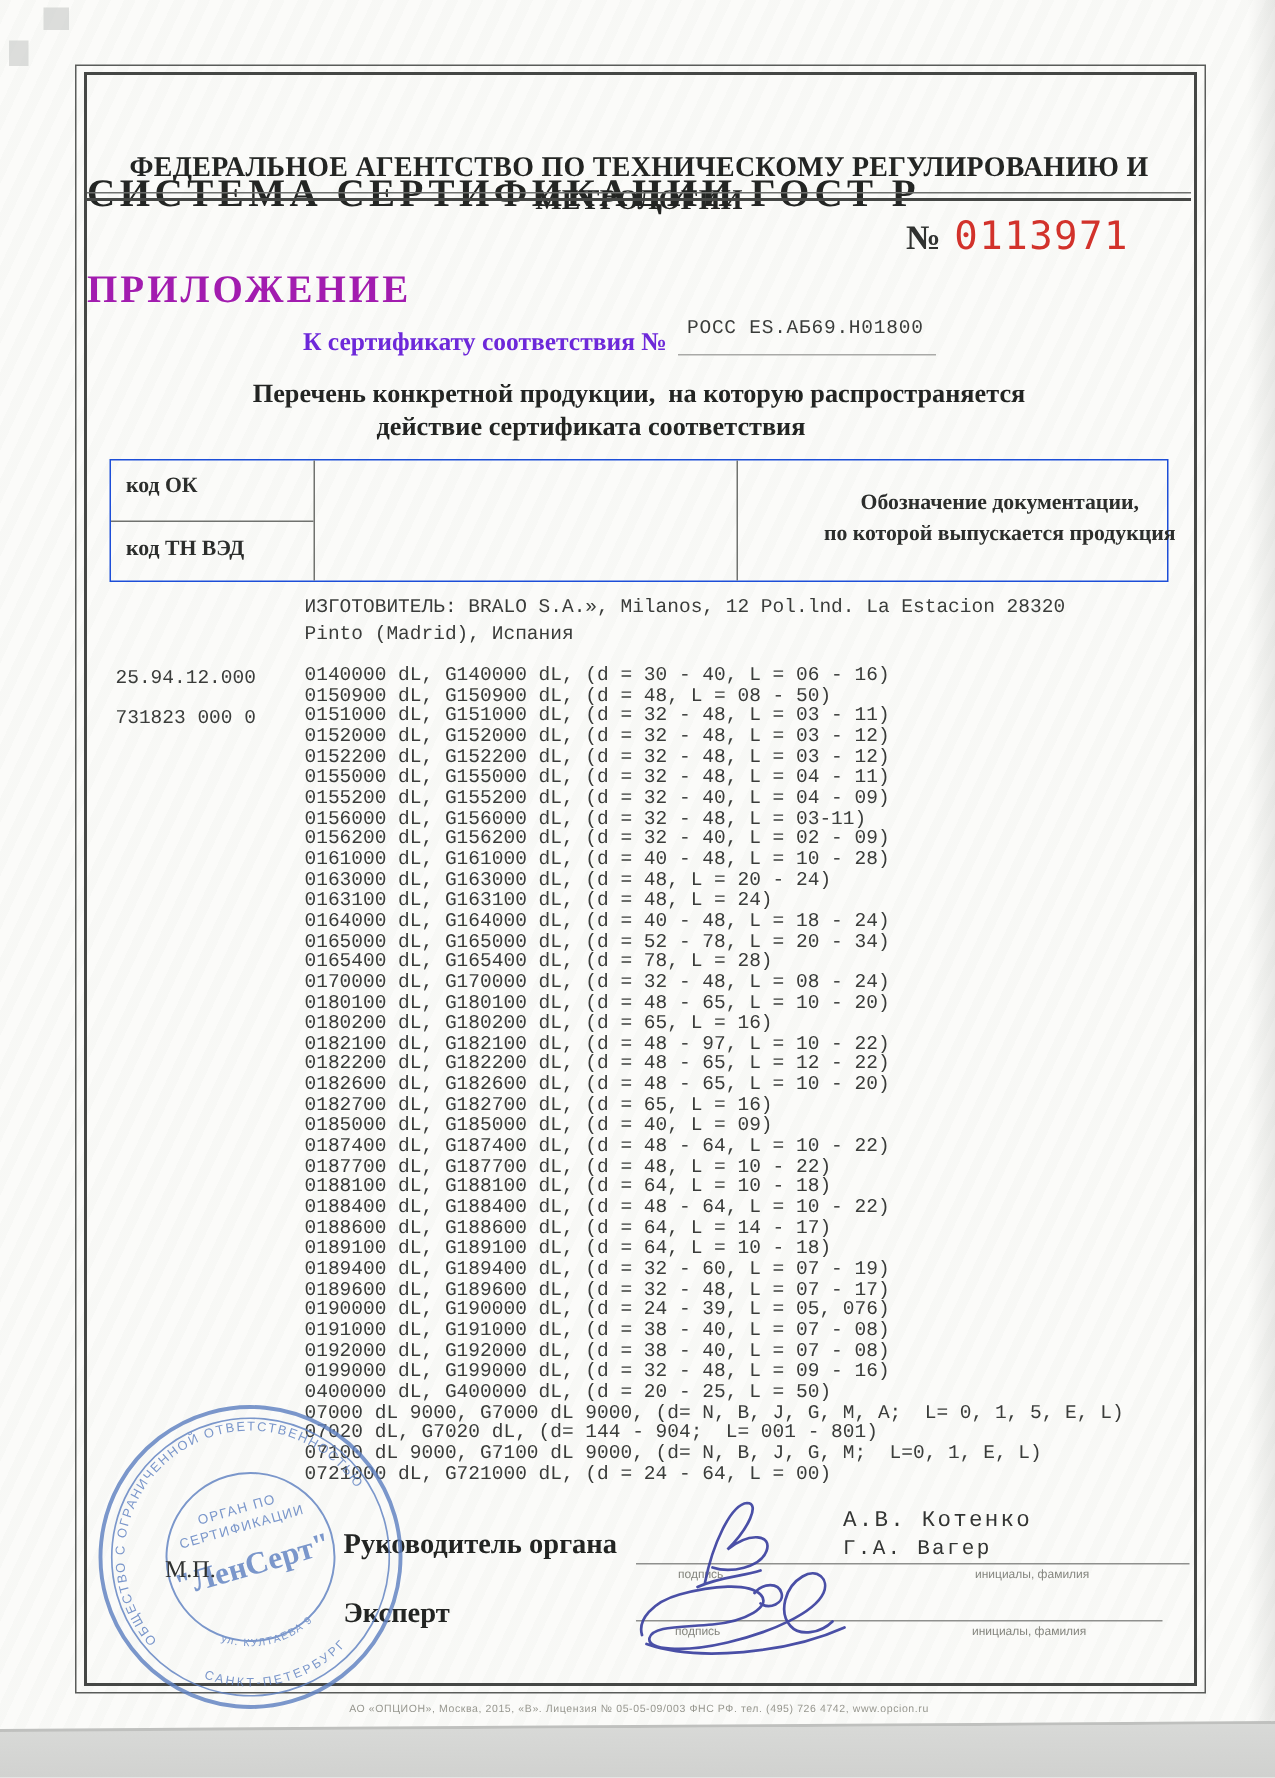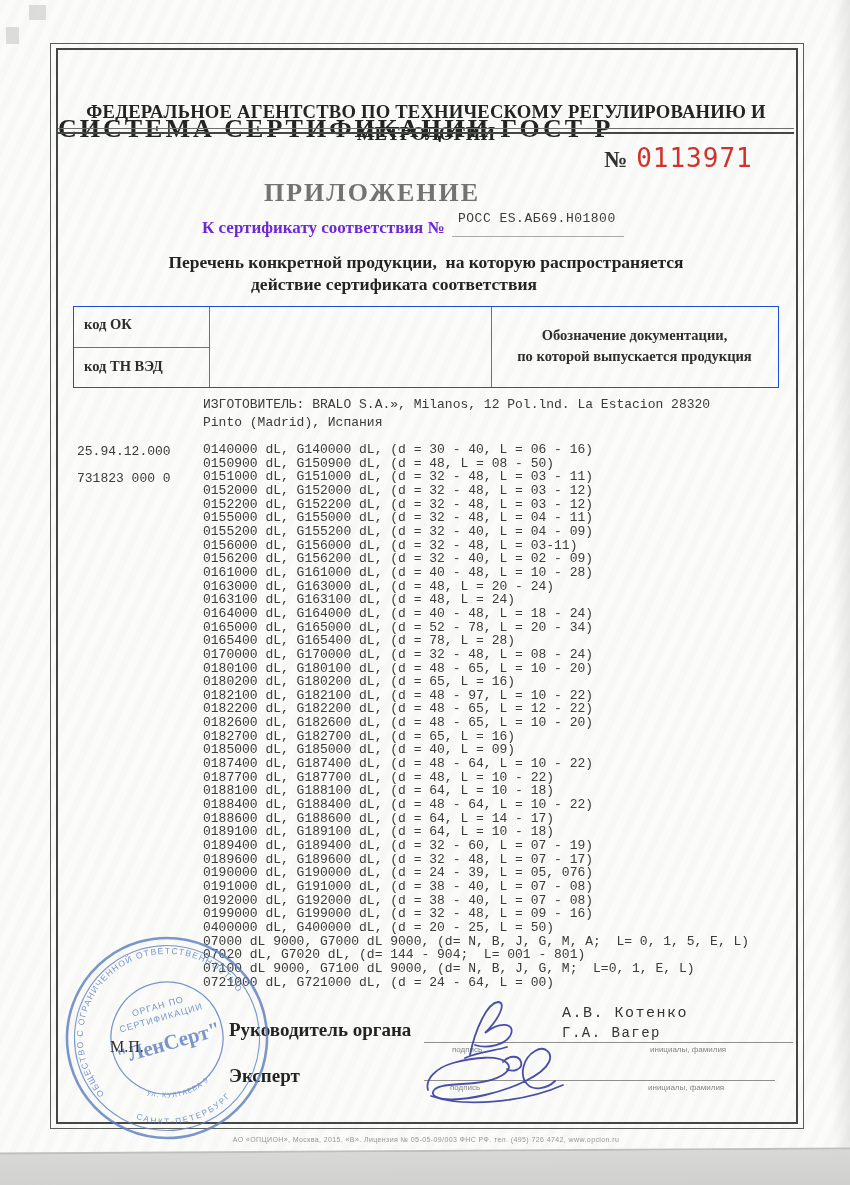--- a/index.html
+++ b/index.html
@@ -24,42 +24,42 @@
         font-size:26px;font-weight:bold;letter-spacing:3px;color:#232523;margin-top:46px;}
   .agency{position:absolute;left:58px;top:101px;width:736px;text-align:center;
         font-size:19px;font-weight:bold;letter-spacing:.2px;color:#232523;transform:scaleX(.98);}
   .sep-a{position:absolute;left:58px;top:128px;width:736px;height:1px;background:#6e706e;}
   .sep-b{position:absolute;left:58px;top:131.5px;width:736px;height:2.5px;background:#454745;}
 
   .number-row{position:absolute;left:604px;top:143px;display:flex;align-items:baseline;gap:9px;}
   .number-prefix{font-size:23px;font-weight:bold;color:#303230;}
   .number-value{font-family:"DejaVu Sans Mono",monospace;font-size:26px;letter-spacing:1px;color:#d2322b;}
 
-  .appendix{position:absolute;left:58px;top:178px;width:628px;text-align:center;
-        font-size:26px;font-weight:bold;letter-spacing:2px;color:#737373;}
+  .appendix{position:absolute;left:58px;top:178px;width:628px;
+        font-size:26px;font-weight:bold;letter-spacing:2px;color:#a21caf;}
   .cert-label{position:absolute;left:202px;top:218px;font-size:17px;font-weight:bold;color:#6d28d9;}
   .cert-value{position:absolute;left:458px;top:211px;font-family:"Liberation Mono",monospace;
         font-size:13px;letter-spacing:.5px;color:#454745;}
   .cert-underline{position:absolute;left:452px;top:236px;width:172px;height:1px;background:#a9a9a7;}
 
   .purpose1{position:absolute;left:58px;top:252px;width:736px;text-align:center;
         font-size:17.5px;font-weight:bold;white-space:pre;color:#232523;}
   .purpose2{position:absolute;left:58px;top:274px;width:672px;text-align:center;
         font-size:17.5px;font-weight:bold;color:#232523;}
 
   .thead{position:absolute;left:73px;top:306px;width:704px;height:80px;border:1px solid #1d4ed8;}
   .tv1{position:absolute;left:135px;top:0;width:1px;height:80px;background:#70726f;}
   .tv2{position:absolute;left:417px;top:0;width:1px;height:80px;background:#70726f;}
   .th-div{position:absolute;left:0;top:40px;width:135px;height:1px;background:#70726f;}
   .th-ok{position:absolute;left:10px;top:9px;font-size:14.5px;font-weight:bold;color:#2c2e2c;}
   .th-tnved{position:absolute;left:10px;top:51px;font-size:14.5px;font-weight:bold;color:#2c2e2c;}
   .th-mid{position:absolute;left:135px;top:18px;width:282px;text-align:center;font-size:14.5px;
         font-weight:bold;line-height:21px;white-space:pre-line;color:#2c2e2c;}
   .th-right{position:absolute;left:417px;top:18px;width:287px;text-align:center;font-size:14.5px;
-        font-weight:bold;line-height:21px;white-space:pre-line;color:#2c2e2c;}
+        font-weight:bold;line-height:21px;white-space:pre-line;color:#2c2e2c;padding-left:32px;}
 
   .mono{font-family:"Liberation Mono",monospace;color:#3a3c3a;}
   .code-ok{position:absolute;left:77px;top:444px;font-size:13px;}
   .code-tnved{position:absolute;left:77px;top:471px;font-size:13px;}
   .manufacturer{position:absolute;left:203px;top:396px;font-size:13px;line-height:18px;white-space:pre;}
   .products{position:absolute;left:203px;top:443px;font-size:13px;line-height:13.66px;}
   .products div{white-space:pre;}
 
   .role1{position:absolute;left:229px;top:1019px;font-size:19px;font-weight:bold;color:#232523;}
   .role2{position:absolute;left:229px;top:1065px;font-size:19px;font-weight:bold;color:#232523;}

